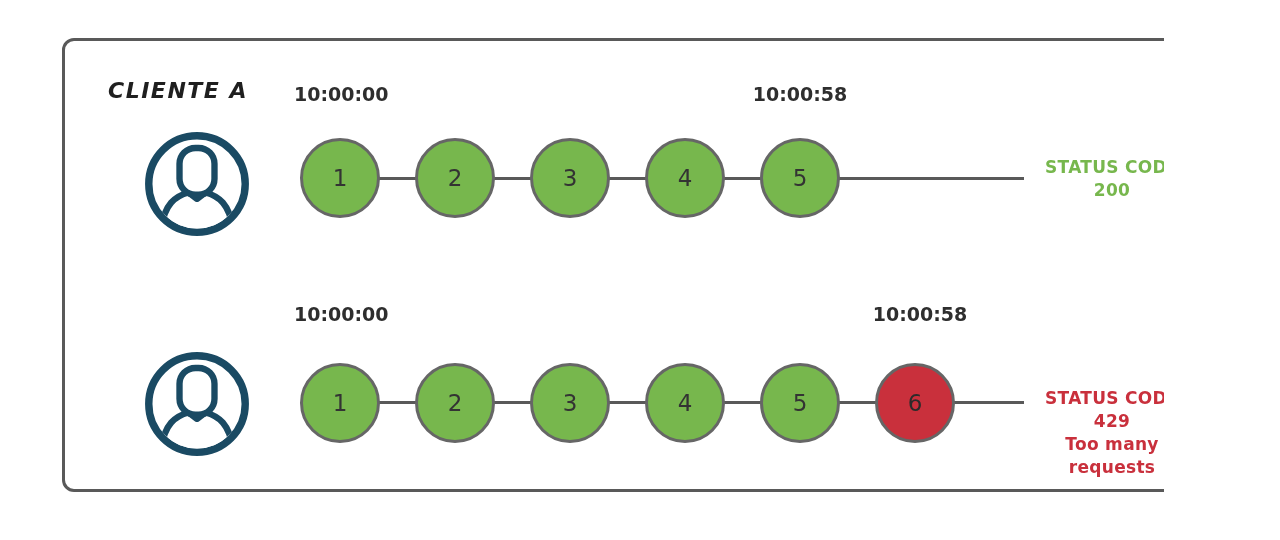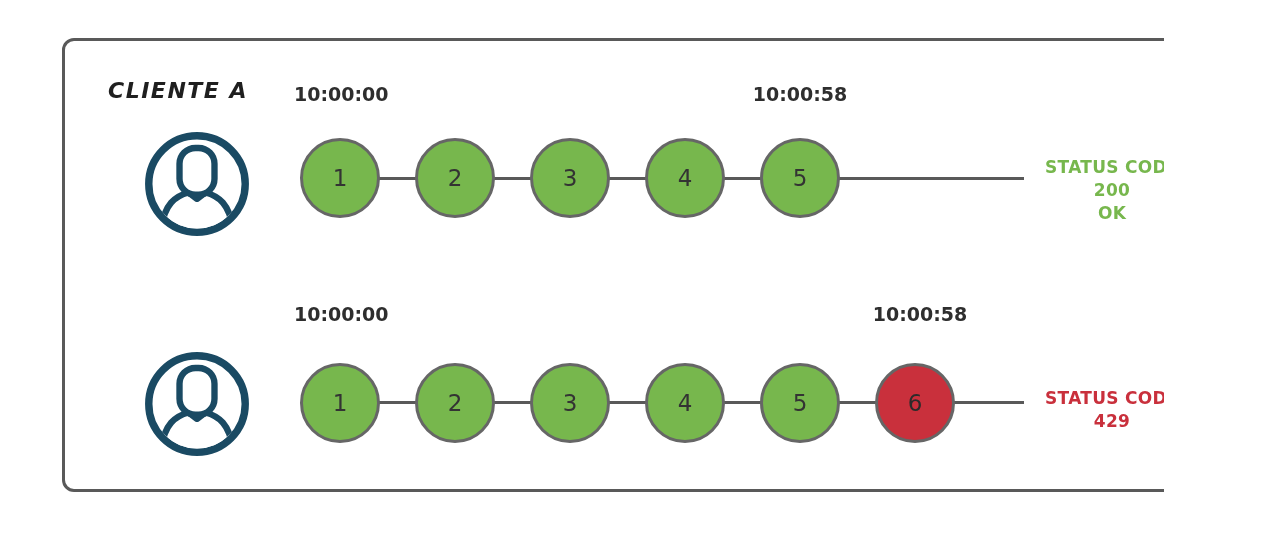--- a/index.html
+++ b/index.html
@@ -136,21 +136,20 @@
   <div class="timeline row-a">
     <div class="circle" data-status="ok">1</div>
     <div class="circle" data-status="ok">2</div>
     <div class="circle" data-status="ok">3</div>
     <div class="circle" data-status="ok">4</div>
     <div class="circle" data-status="ok">5</div>
   </div>
 
   <div class="status-block row-a" data-type="success">
     <div>STATUS CODE 200</div>
-    <div>OK</div>
   </div>
 
 
   <div class="avatar row-b">
     <svg width="106" height="106" viewBox="0 0 100 100">
       <defs>
         <clipPath id="clipB">
             <circle cx="50" cy="50" r="42"></circle>
           </clipPath>
       </defs>
@@ -171,14 +170,15 @@
     <div class="circle" data-status="ok">1</div>
     <div class="circle" data-status="ok">2</div>
     <div class="circle" data-status="ok">3</div>
     <div class="circle" data-status="ok">4</div>
     <div class="circle" data-status="ok">5</div>
     <div class="circle" data-status="blocked">6</div>
   </div>
 
   <div class="status-block row-b" data-type="error">
     <div>STATUS CODE 429</div>
+    <div>Too many requests</div>
   </div>
 </div>
 
 </body></html>

